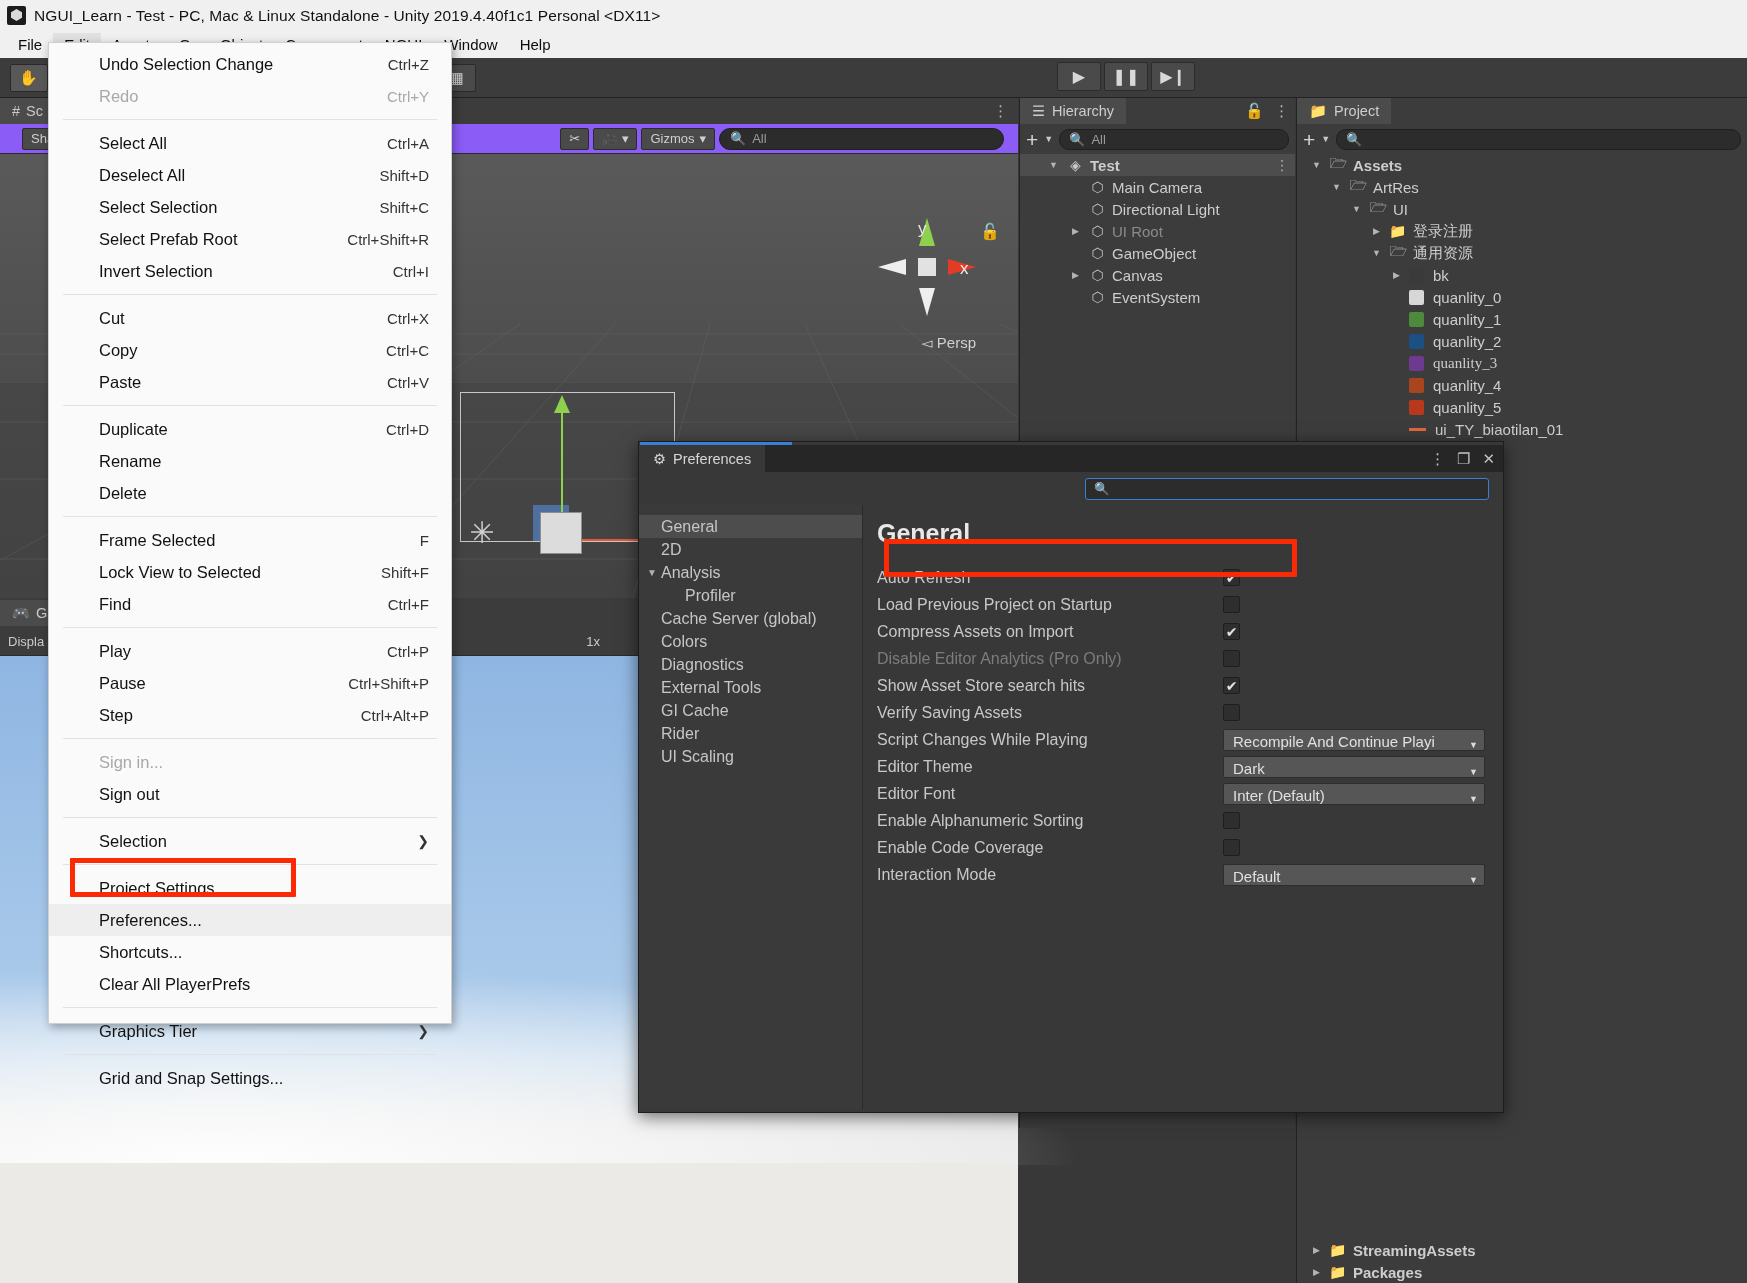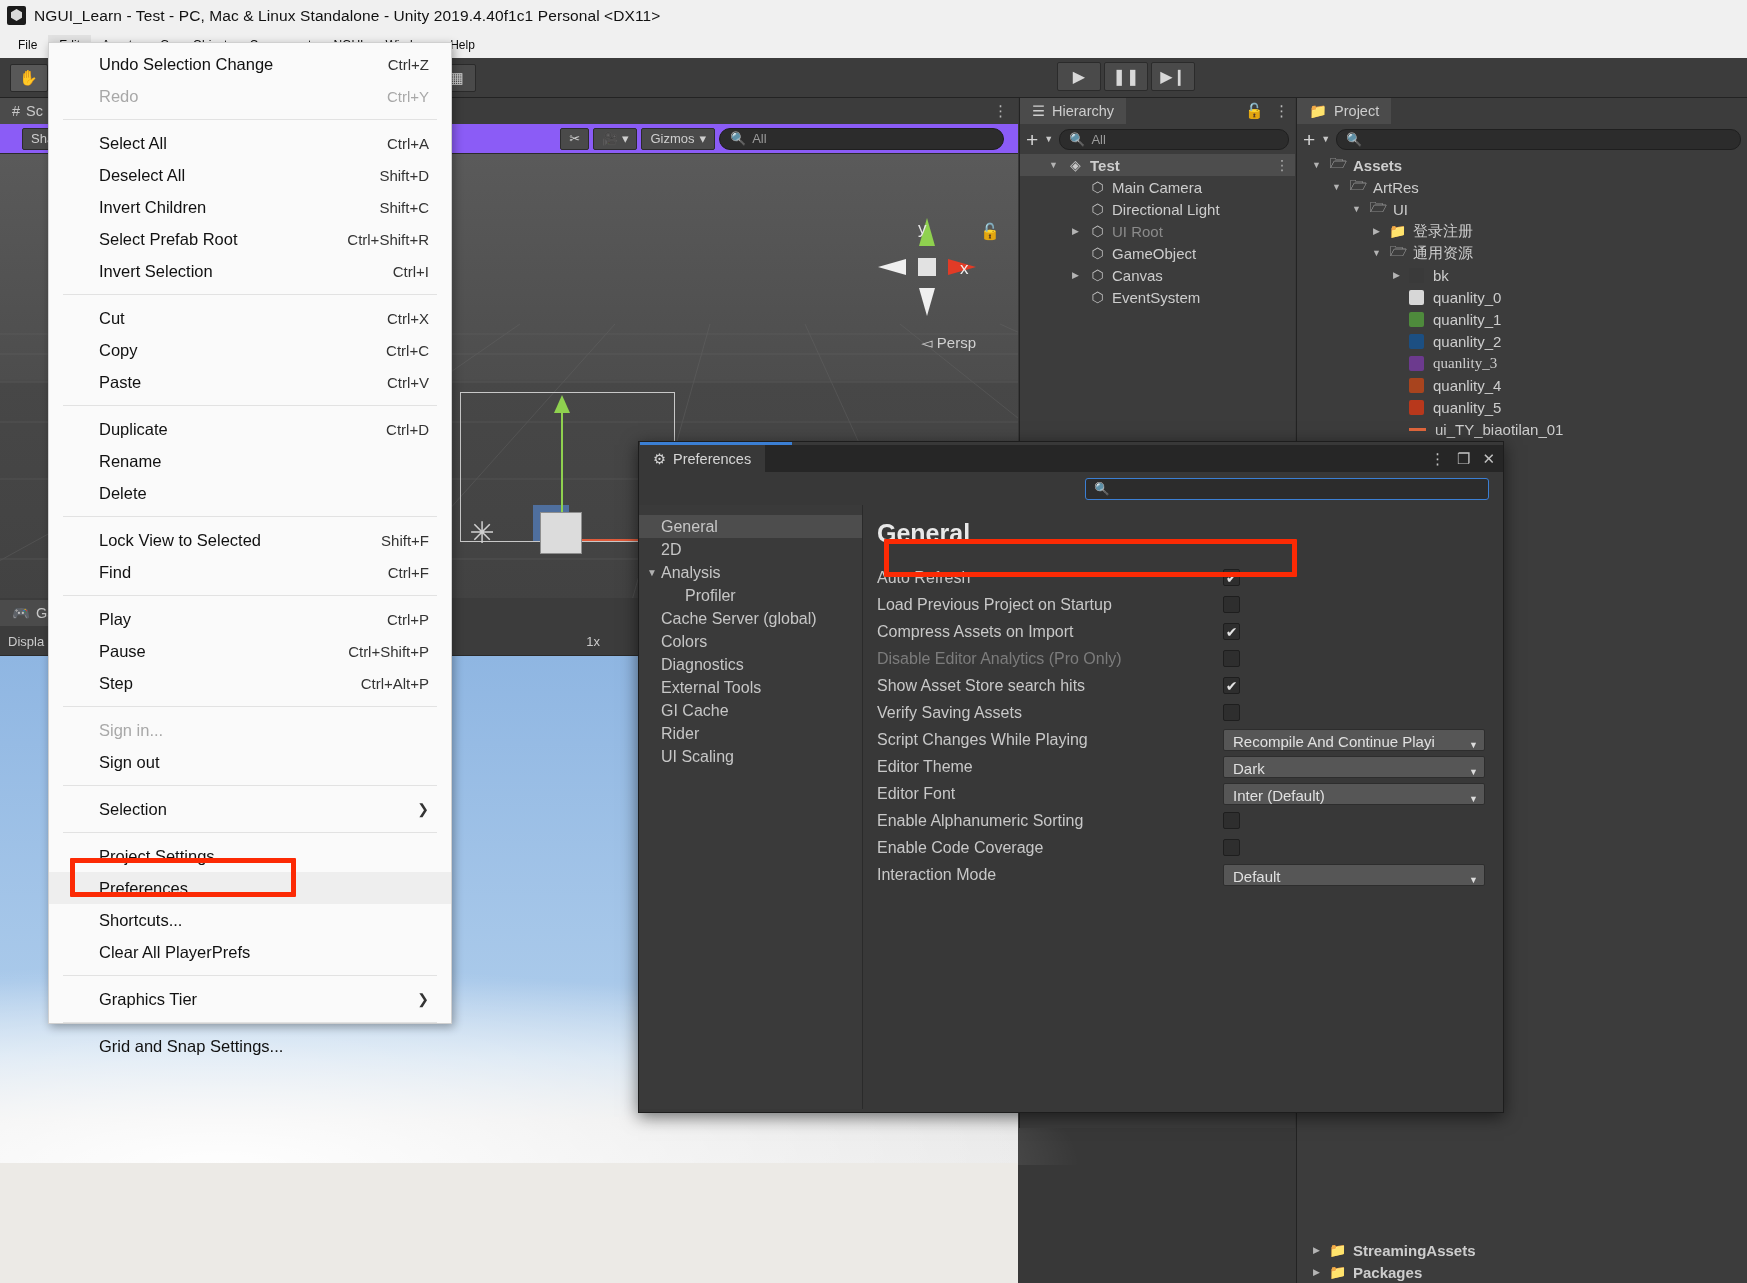--- a/index.html
+++ b/index.html
@@ -26,21 +26,21 @@
     clip-path: polygon(50% 0%, 100% 27%, 100% 73%, 50% 100%, 0% 73%, 0% 27%);
   }
   .titlebar .title { font-size: 15.5px; color: #111; letter-spacing: 0.1px; }
 
   
   .menubar {
     position: absolute; left: 0; top: 31px; width: 1747px; height: 27px;
     background: #f0f0f0; display: flex; align-items: center; padding-left: 7px;
   }
   .menubar .mi {
-    font-size: 12px; color: #0d0d0d; padding: 3px 11px; cursor: default;
+    font-size: 15px; color: #0d0d0d; padding: 3px 11px; cursor: default;
   }
   .menubar .mi.active { background: #e1e1e1; }
 
   
   .unity-bg {
     position: absolute; left: 0; top: 58px; width: 1747px; height: 1225px;
     background: #383838;
   }
 
   
@@ -684,21 +684,21 @@
       <div class="em-sep"></div>
       <div class="em-item">
         <span>Select All</span>
         <span class="sc">Ctrl+A</span>
       </div>
       <div class="em-item">
         <span>Deselect All</span>
         <span class="sc">Shift+D</span>
       </div>
       <div class="em-item">
-        <span>Invert Children</span>
+        <span>Select Selection</span>
         <span class="sc">Shift+C</span>
       </div>
       <div class="em-item">
         <span>Select Prefab Root</span>
         <span class="sc">Ctrl+Shift+R</span>
       </div>
       <div class="em-item">
         <span>Invert Selection</span>
         <span class="sc">Ctrl+I</span>
       </div>
@@ -720,20 +720,24 @@
         <span>Duplicate</span>
         <span class="sc">Ctrl+D</span>
       </div>
       <div class="em-item">
         <span>Rename</span>
       </div>
       <div class="em-item">
         <span>Delete</span>
       </div>
       <div class="em-sep"></div>
+      <div class="em-item">
+        <span>Frame Selected</span>
+        <span class="sc">F</span>
+      </div>
       <div class="em-item">
         <span>Lock View to Selected</span>
         <span class="sc">Shift+F</span>
       </div>
       <div class="em-item">
         <span>Find</span>
         <span class="sc">Ctrl+F</span>
       </div>
       <div class="em-sep"></div>
       <div class="em-item">

